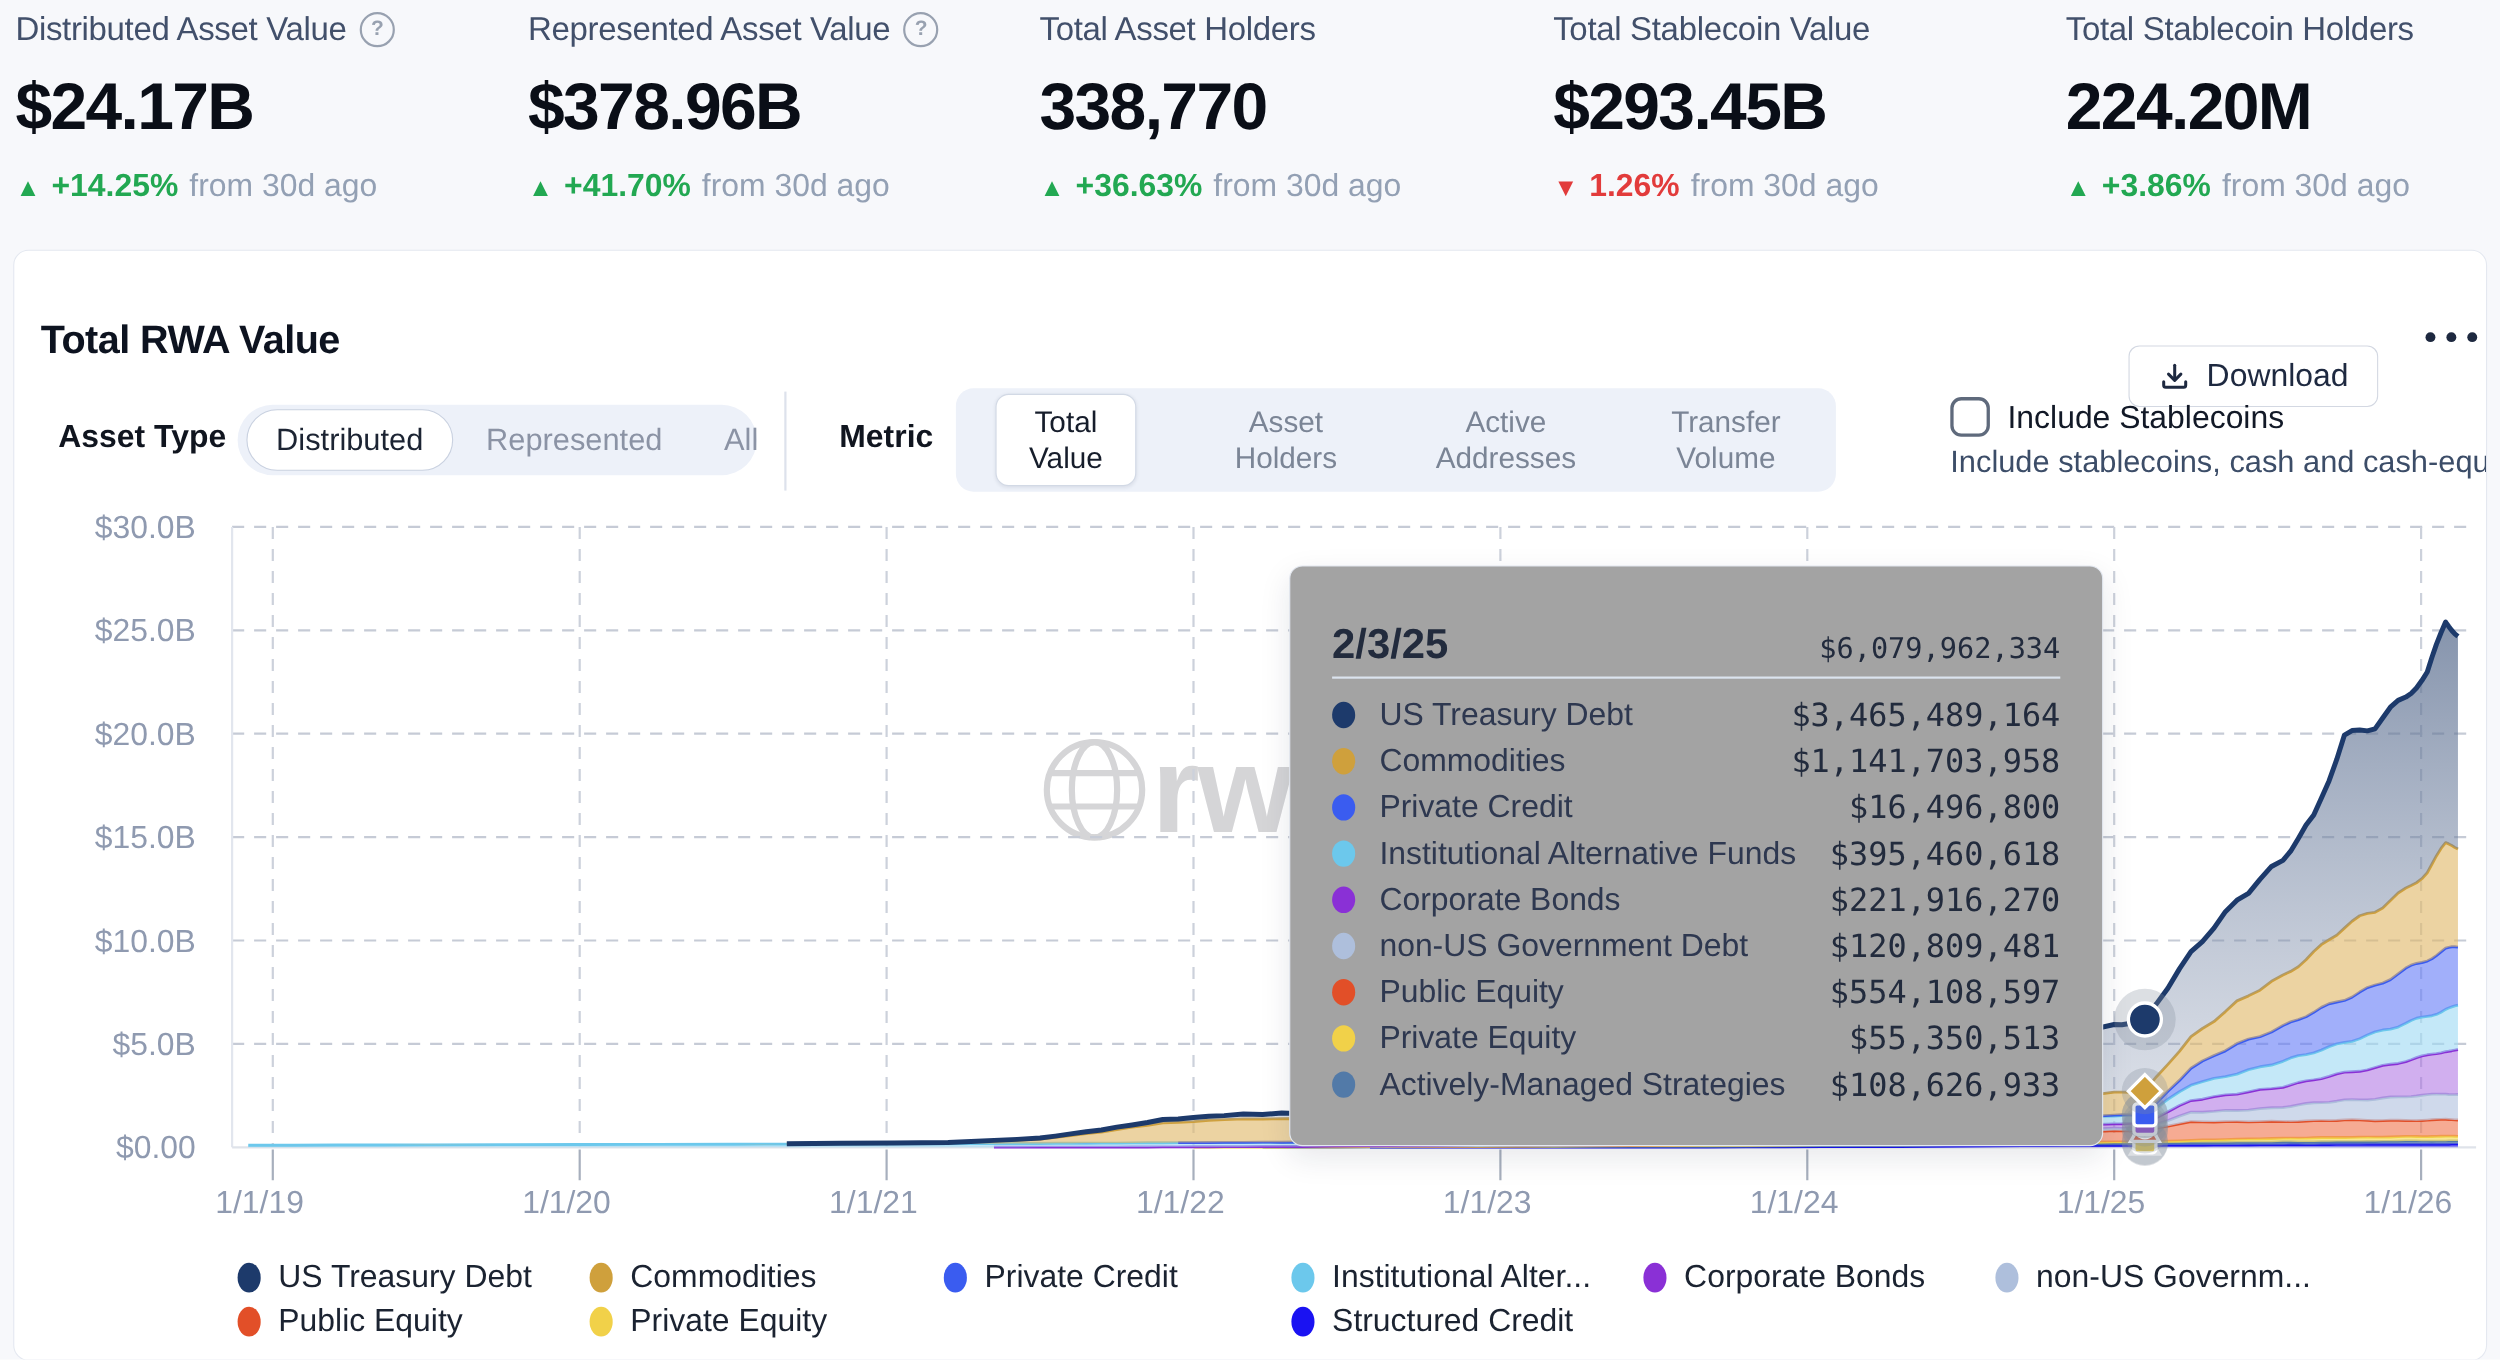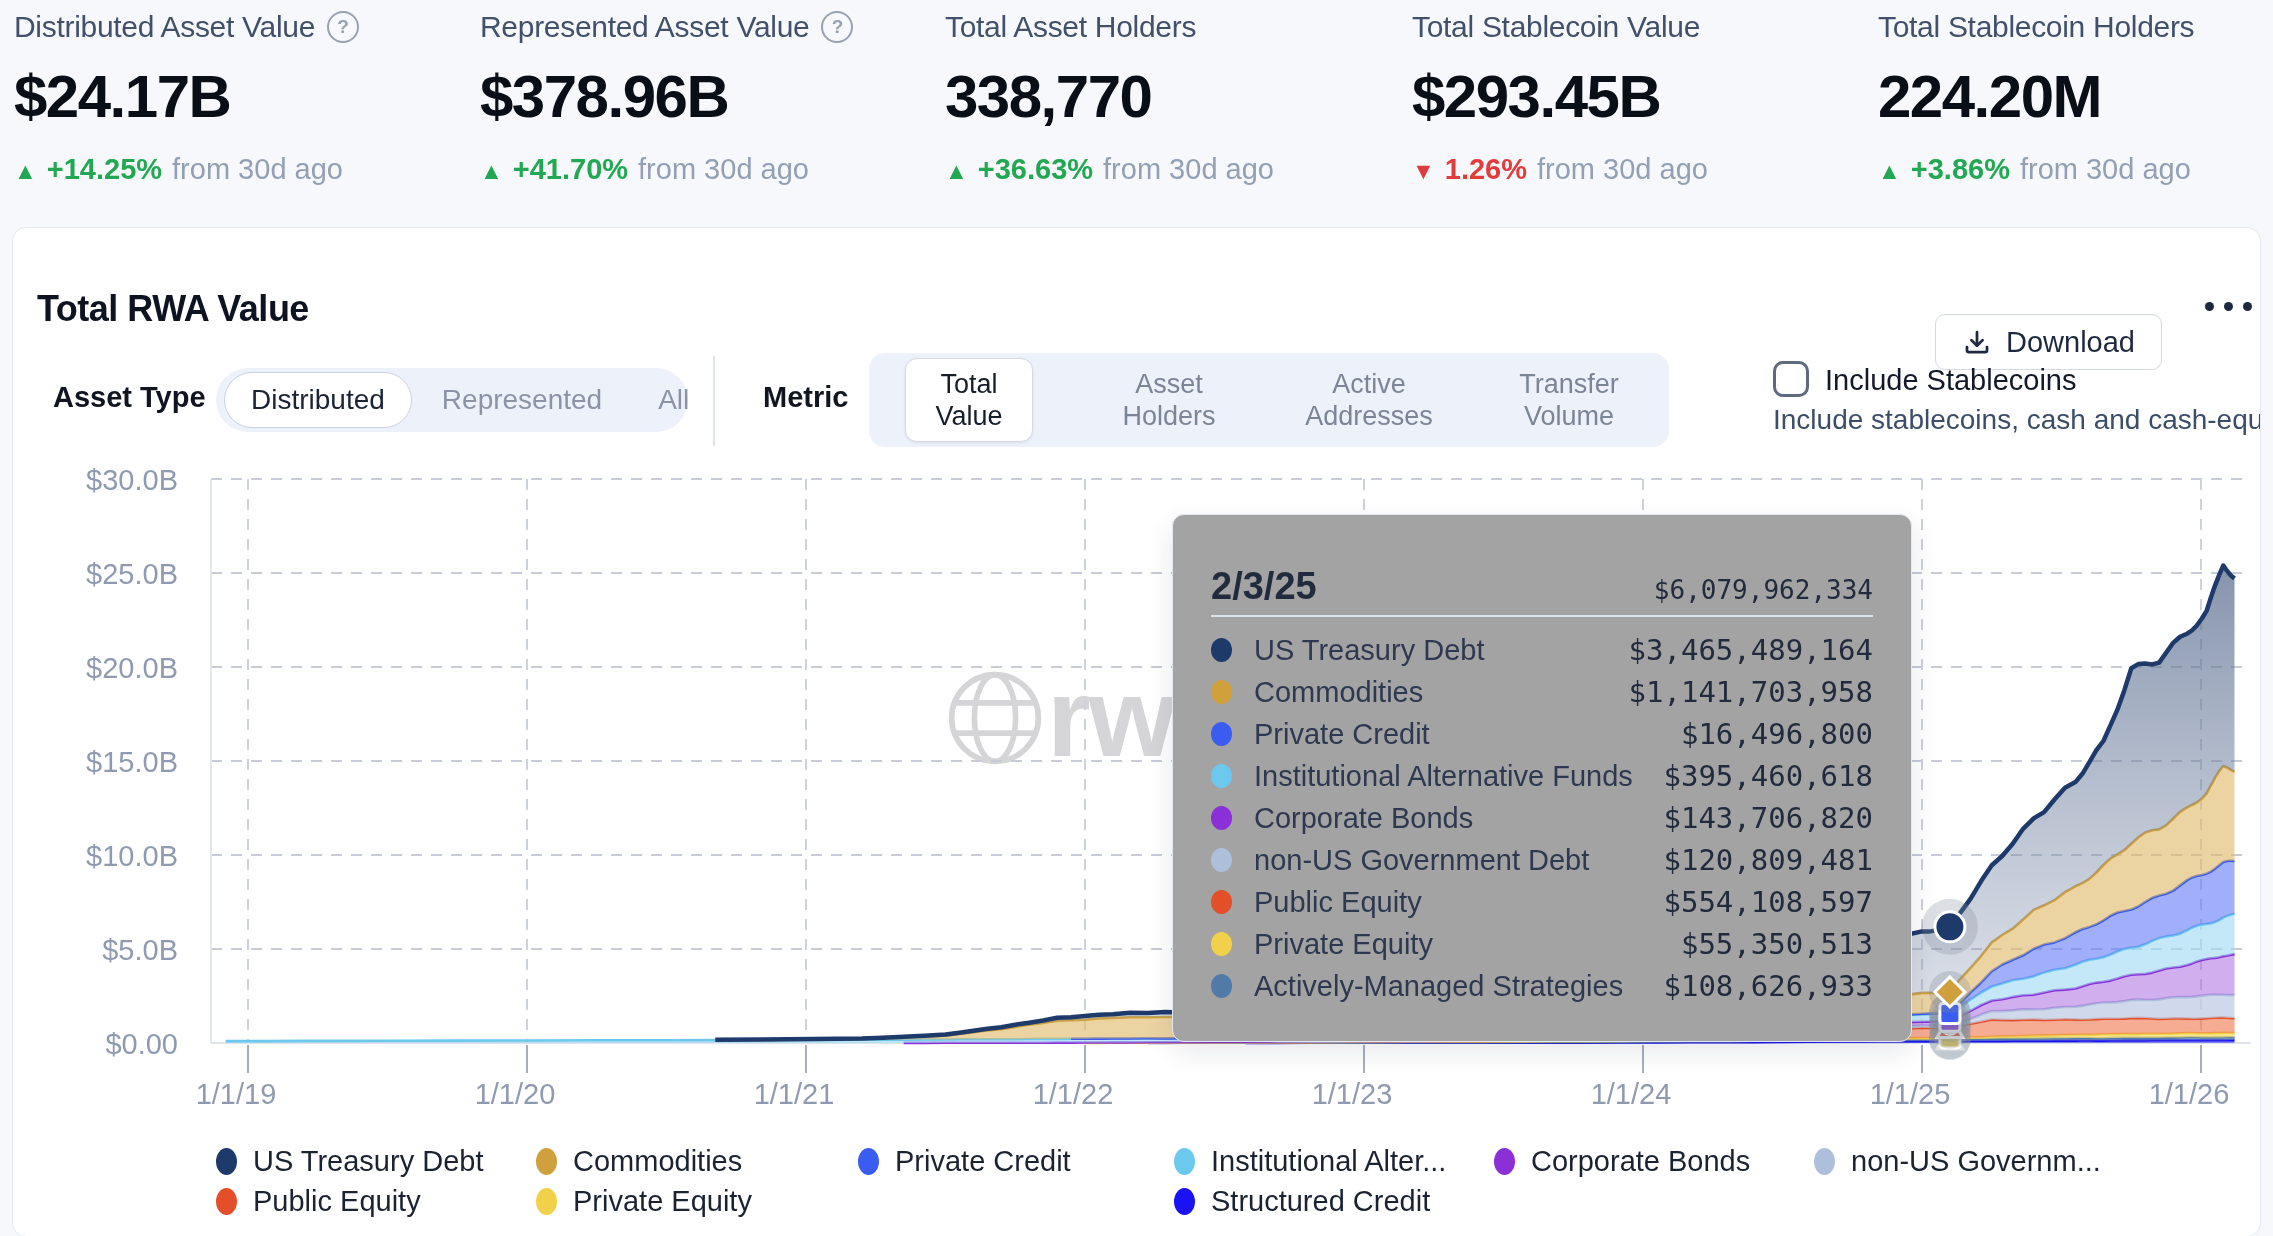--- a/index.html
+++ b/index.html
@@ -323,21 +323,21 @@
         <span class="tt-val mono">$16,496,800</span>
       </div>
       <div class="tt-row">
         <span class="tt-dot" style="background: rgb(108, 200, 236);"></span>
         <span class="tt-name">Institutional Alternative Funds</span>
         <span class="tt-val mono">$395,460,618</span>
       </div>
       <div class="tt-row">
         <span class="tt-dot" style="background: rgb(138, 48, 214);"></span>
         <span class="tt-name">Corporate Bonds</span>
-        <span class="tt-val mono">$143,706,820</span>
+        <span class="tt-val mono">$221,916,270</span>
       </div>
       <div class="tt-row">
         <span class="tt-dot" style="background: rgb(174, 191, 220);"></span>
         <span class="tt-name">non-US Government Debt</span>
         <span class="tt-val mono">$120,809,481</span>
       </div>
       <div class="tt-row">
         <span class="tt-dot" style="background: rgb(226, 79, 40);"></span>
         <span class="tt-name">Public Equity</span>
         <span class="tt-val mono">$554,108,597</span>

